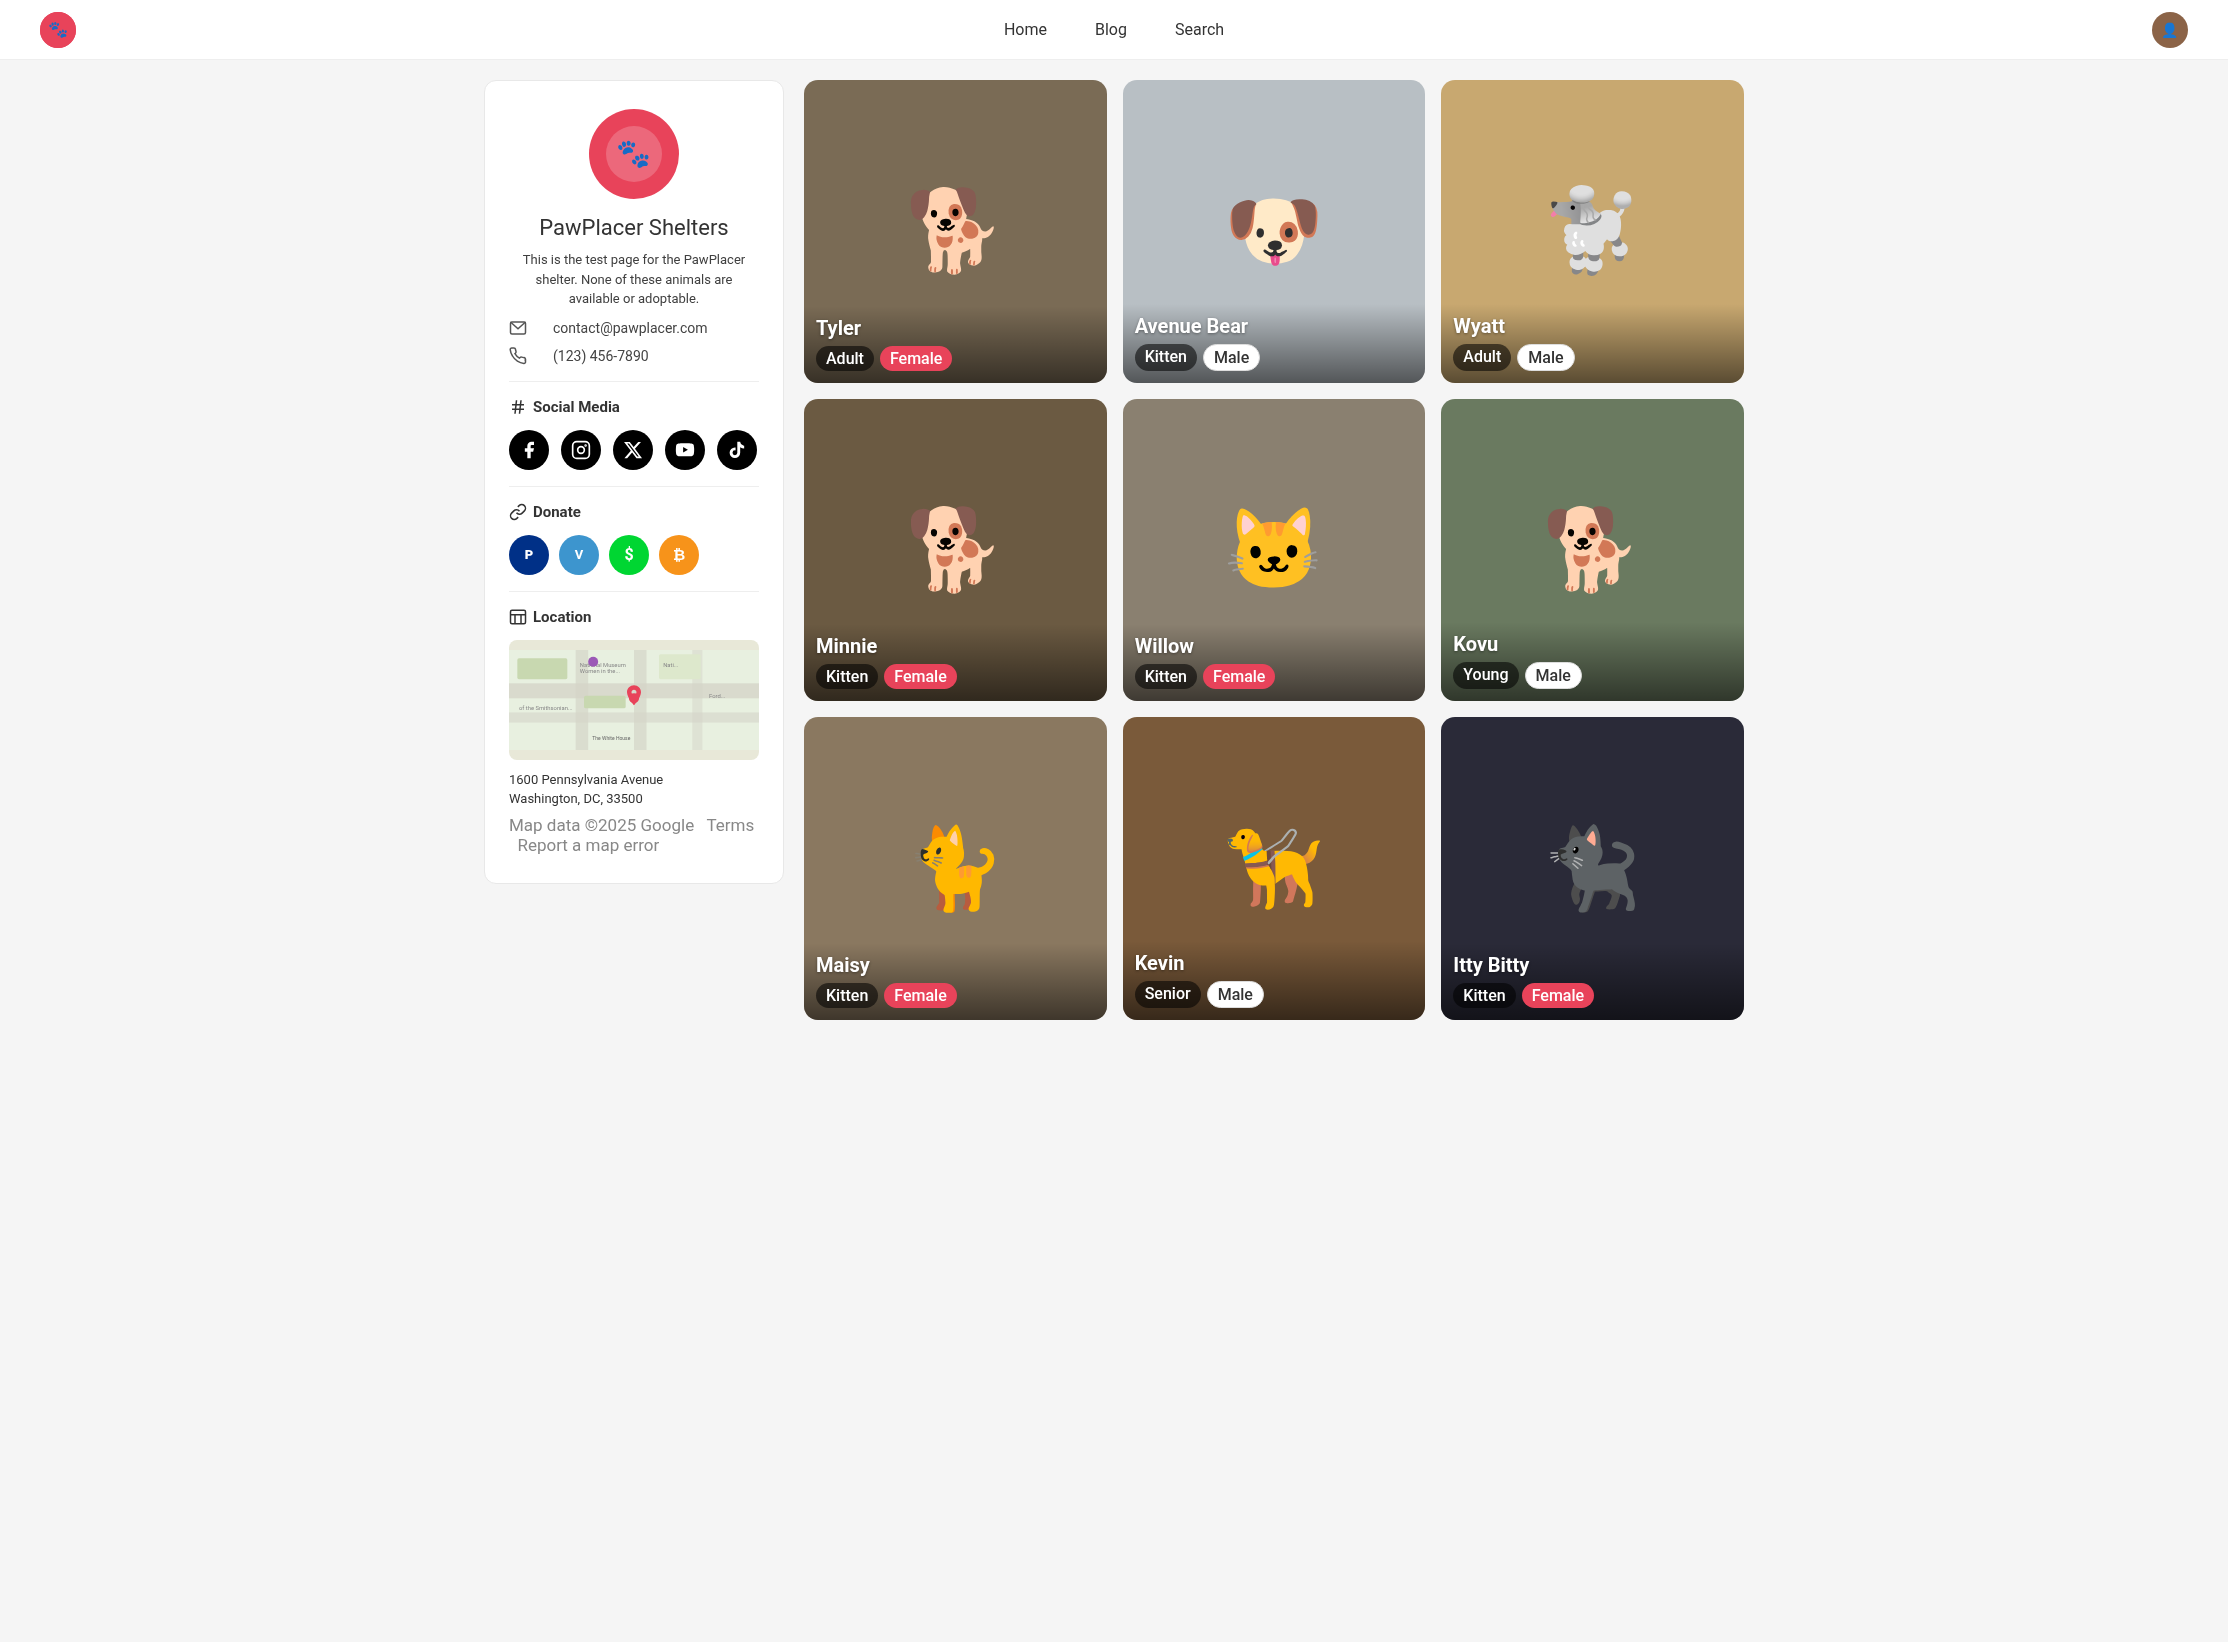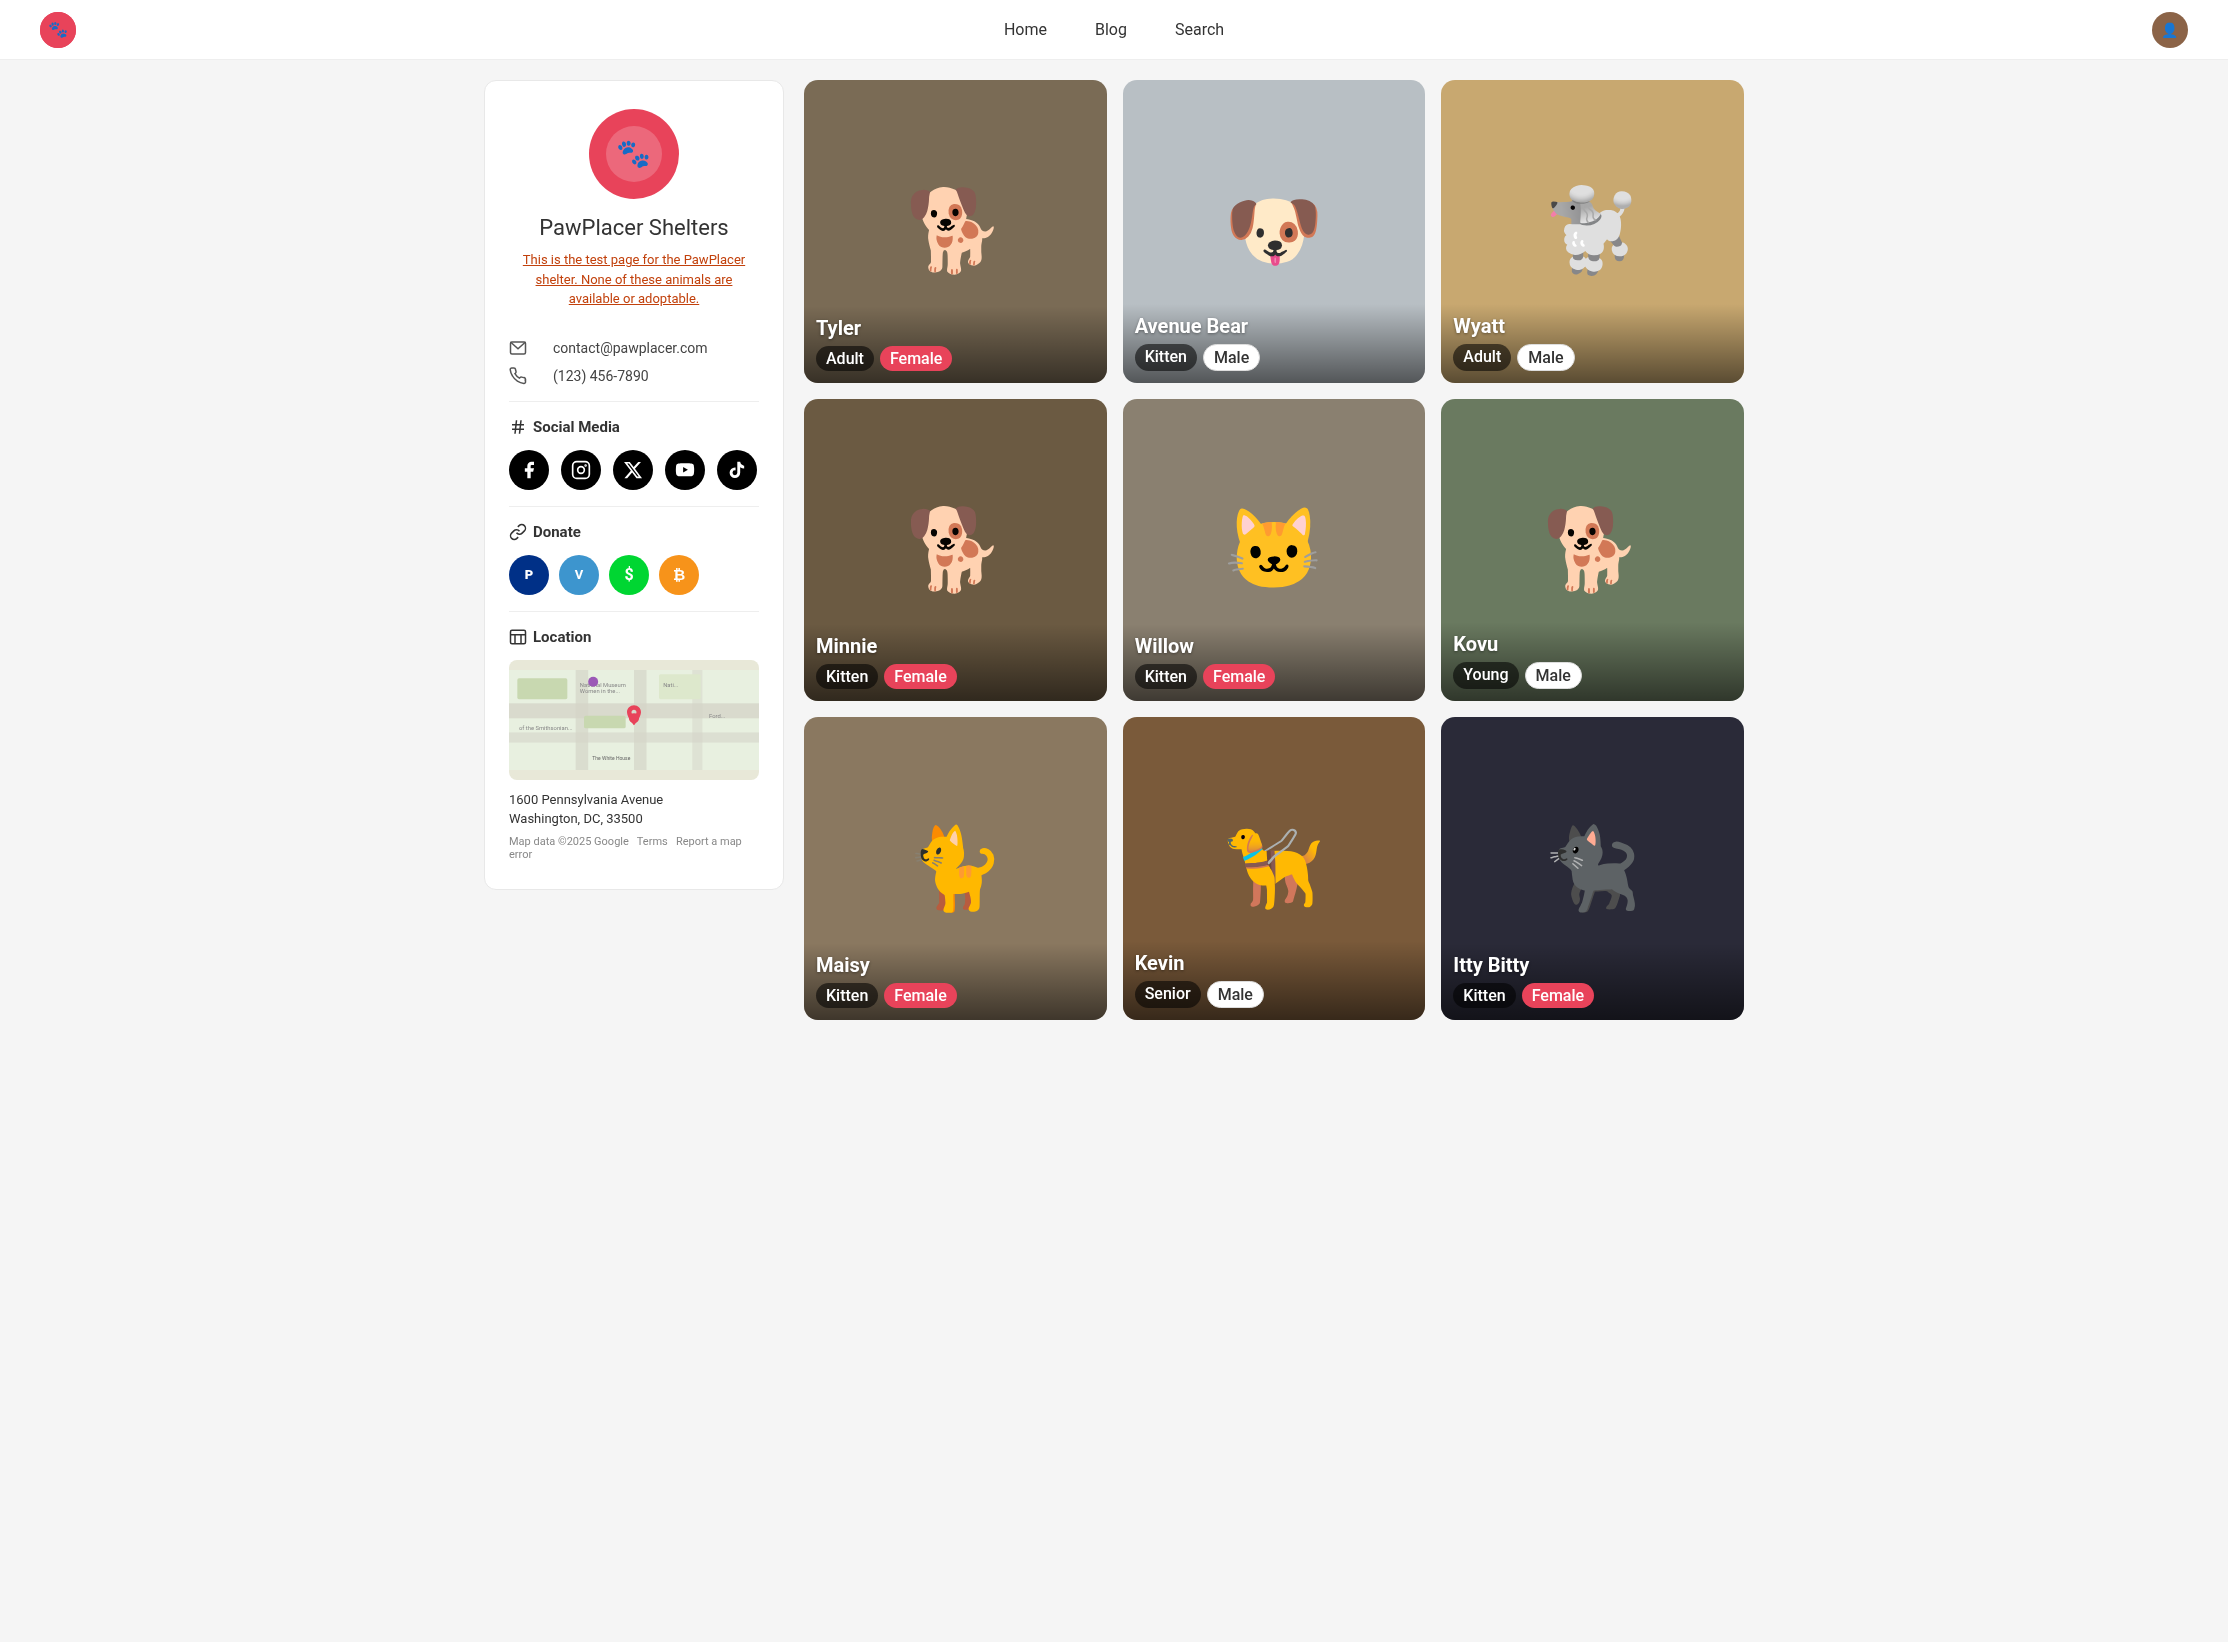--- a/index.html
+++ b/index.html
@@ -14,21 +14,21 @@
     .page { display: flex; max-width: 1300px; margin: 0 auto; padding: 20px 20px; gap: 20px; }
 
     
     .sidebar { width: 300px; flex-shrink: 0; }
     .sidebar-card { background: #fff; border-radius: 12px; border: 1px solid #e8e8e8; padding: 28px 24px; }
 
     .shelter-logo-wrap { display: flex; justify-content: center; margin-bottom: 16px; }
     .shelter-logo-circle { width: 90px; height: 90px; border-radius: 50%; background: #e8435a; display: flex; align-items: center; justify-content: center; }
     .shelter-logo-circle svg { width: 56px; height: 56px; fill: #fff; }
     .shelter-name { font-size: 22px; font-weight: 400; text-align: center; margin-bottom: 10px; }
-    .shelter-desc { font-size: 13px; color: #c2410c; text-align: center; line-height: 1.5; margin-bottom: 30px; text-decoration: underline; }
+    .shelter-desc { font-size: 13px; color: #404040; text-align: center; line-height: 1.5; margin-bottom: 10px; }
 
     .contact-item { display: flex; align-items: center; gap: 26px; font-size: 14px; color: #444; margin-bottom: 10px; }
     .contact-item svg { width: 18px; height: 18px; flex-shrink: 0; color: #555; }
 
     .divider { border: none; border-top: 1px solid #eee; margin: 16px 0; }
 
     .section-title { font-size: 15px; font-weight: 700; display: flex; align-items: center; gap: 6px; margin-bottom: 14px; }
     .section-title svg { width: 18px; height: 18px; }
 
     .social-icons { display: flex; gap: 12px; }
@@ -36,21 +36,21 @@
 
     .donate-icons { display: flex; gap: 10px; margin-top: 4px; }
     .donate-icon { width: 40px; height: 40px; border-radius: 50%; display: flex; align-items: center; justify-content: center; font-weight: 700; font-size: 14px; }
 
     .location-section { margin-top: 16px; }
     .map-placeholder { width: 100%; height: 120px; background: #e8e8d8; border-radius: 8px; overflow: hidden; position: relative; margin-bottom: 10px; }
     .map-pin { position: absolute; left: 50%; top: 50%; transform: translate(-50%, -60%); }
     .map-pin svg { width: 24px; height: 24px; fill: #e8435a; }
     .map-roads { position: absolute; top: 0; left: 0; width: 100%; height: 100%; }
     .address-block { font-size: 13px; color: #333; line-height: 1.5; }
-    .map-footer { font-size: 11px; color: #888; margin-top: 6px; }
+    .map-footer { font-size: 17px; color: #888; margin-top: 6px; }
 
     
     .pet-grid { flex: 1; display: grid; grid-template-columns: repeat(3, 1fr); gap: 16px; align-content: start; }
 
     .pet-card { position: relative; border-radius: 14px; overflow: hidden; background: #ddd; aspect-ratio: 1/1; cursor: pointer; }
     .pet-photo-placeholder { width: 100%; height: 100%; display: flex; align-items: center; justify-content: center; font-size: 48px; }
     .pet-info { position: absolute; bottom: 0; left: 0; right: 0; padding: 10px 12px 12px; background: linear-gradient(transparent, rgba(0,0,0,0.55)); }
     .pet-name { color: #fff; font-size: 20px; font-weight: 700; margin-bottom: 6px; text-shadow: 0 1px 3px rgba(0,0,0,0.4); }
     .pet-tags { display: flex; gap: 6px; }
     .tag { padding: 3px 10px; border-radius: 20px; font-size: 16px; font-weight: 500; }

